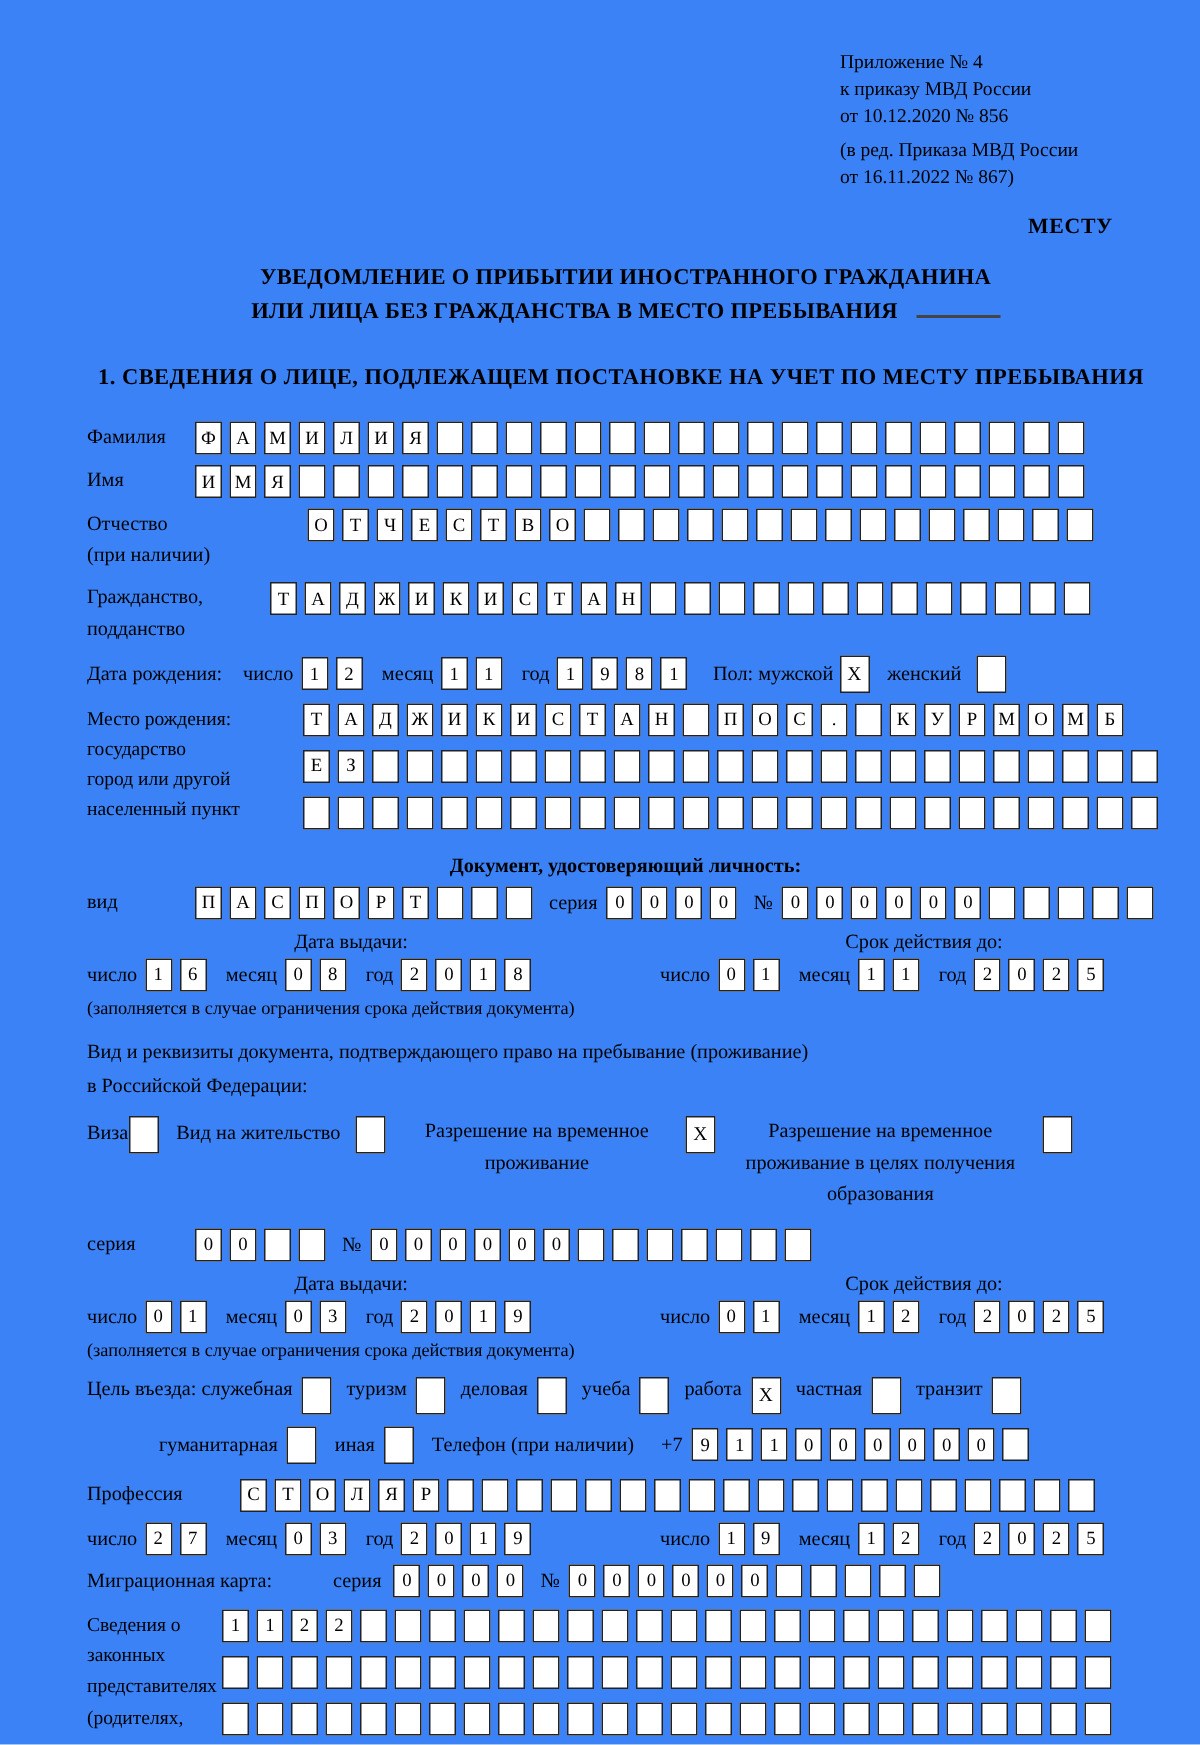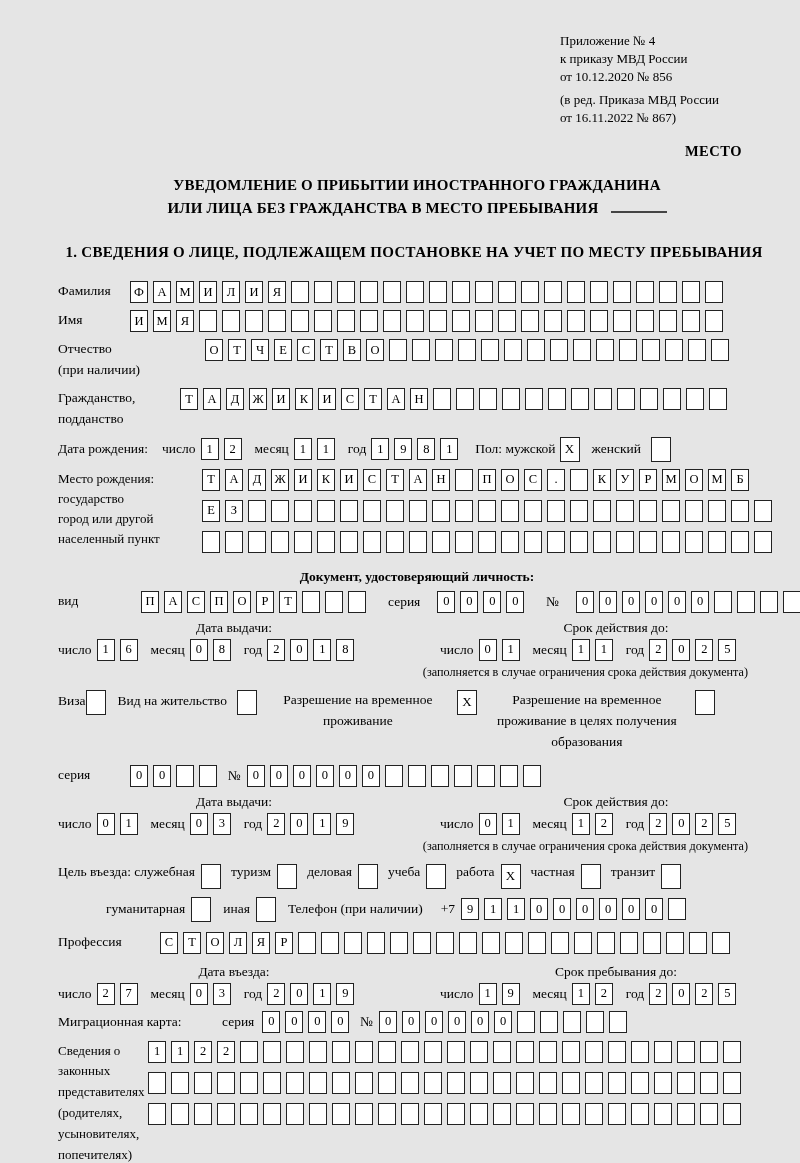--- a/index.html
+++ b/index.html
@@ -1,18 +1,18 @@
 <!DOCTYPE html>
 <html><head>
 <meta charset="utf-8">
 <style>
   * { margin:0; padding:0; box-sizing:border-box; }
   html,body { background:#fff; }
   body { width:800px; height:1163px; font-family:"Liberation Serif","DejaVu Serif",serif; color:#000; }
-  .page { width:800px; height:1163px; padding:32px 24px 10px 58px; overflow:hidden; position:relative; background:#e5e5e5; }
+  .page { width:800px; height:1163px; padding:32px 24px 10px 58px; overflow:hidden; position:relative; background:#3b82f6; }
 
   .annex { margin-left:502px; font-size:13px; line-height:1.38; }
   .annex .edit { font-size:13px; }
   .annex .edit.first { margin-top:5px; }
 
   .form-word { text-align:right; margin:16px 34px 0 0; font-weight:bold; font-size:14.5px; letter-spacing:0.5px; }
 
   .title { text-align:center; font-weight:bold; font-size:15px; line-height:1.55; margin-top:14px; letter-spacing:0.2px; }
   .title-underline { display:inline-block; width:56px; border-bottom:2px solid #444; margin-left:12px; vertical-align:baseline; }
 
@@ -39,21 +39,21 @@
 
   .date-headers { display:flex; font-size:13.5px; margin-bottom:3px; }
   .dh-left { width:352px; text-align:center; flex:none; }
   .dh-right { width:352px; margin-left:30px; text-align:center; flex:none; }
   .date-row { display:flex; align-items:center; margin-bottom:4px; }
   .date-group { display:flex; align-items:center; width:352px; flex:none; }
   .date-group.rt { margin-left:30px; }
   .date-group .cells { margin-right:8px; }
   .dlbl { font-size:13.5px; margin-right:5px; flex:none; }
 
-  .note { font-size:12.2px; text-align:right; margin:0 28px 10px 0; }
+  .note { font-size:12.2px; text-align:left; margin:0 28px 10px 0; }
 
   .resdoc { font-size:13.5px; line-height:1.7; margin-top:2px; }
 
   .options-row { display:flex; align-items:flex-start; margin:8px 0 12px; font-size:13.5px; }
   .opt-label { flex:none; margin-right:10px; line-height:1.6; }
   .opt-label.center { text-align:center; line-height:1.55; }
   .w178 { width:178px; } .w196 { width:196px; }
 
   .goal-row { display:flex; align-items:flex-start; margin-bottom:8px; font-size:13.5px; }
   .goal-row .t { margin-right:6px; }
@@ -67,21 +67,21 @@
 <div class="page">
 
   <div class="annex">
     <div>Приложение № 4</div>
     <div>к приказу МВД России</div>
     <div>от 10.12.2020 № 856</div>
     <div class="edit first">(в ред. Приказа МВД России</div>
     <div class="edit">от 16.11.2022 № 867)</div>
   </div>
 
-  <div class="form-word">МЕСТО</div>
+  <div class="form-word">МЕСТУ</div>
 
   <div class="title">
     <div>УВЕДОМЛЕНИЕ О ПРИБЫТИИ ИНОСТРАННОГО ГРАЖДАНИНА</div>
     <div><span>ИЛИ ЛИЦА БЕЗ ГРАЖДАНСТВА В МЕСТО ПРЕБЫВАНИЯ</span><span class="title-underline"></span></div>
   </div>
 
   <div class="section-heading">1. СВЕДЕНИЯ О ЛИЦЕ, ПОДЛЕЖАЩЕМ ПОСТАНОВКЕ НА УЧЕТ ПО МЕСТУ ПРЕБЫВАНИЯ</div>
 
   <div class="row">
     <div class="lbl w70">Фамилия</div>
@@ -323,21 +323,21 @@
           <span class="cell"></span>
           <span class="cell"></span>
           <span class="cell"></span>
           <span class="cell"></span>
         </div>
     </div>
   </div>
 
   <div style="text-align:center; font-weight:bold; font-size:13.5px; margin:2px 0 6px;">Документ, удостоверяющий личность:</div>
 
-  <div class="row inline" style="align-items:center;gap:11px;">
+  <div class="row inline" style="align-items:center;">
     <div class="lbl w70">вид</div>
     <div class="cells">
         <span class="cell">П</span>
         <span class="cell">А</span>
         <span class="cell">С</span>
         <span class="cell">П</span>
         <span class="cell">О</span>
         <span class="cell">Р</span>
         <span class="cell">Т</span>
         <span class="cell"></span>
@@ -406,20 +406,24 @@
       <div class="cells">
           <span class="cell">2</span>
           <span class="cell">0</span>
           <span class="cell">2</span>
           <span class="cell">5</span>
         </div>
     </div>
   </div>
   <div class="note">(заполняется в случае ограничения срока действия документа)</div>
 
+  <div class="resdoc">
+    <div>Вид и реквизиты документа, подтверждающего право на пребывание (проживание)</div>
+    <div>в Российской Федерации:</div>
+  </div>
 
   <div class="options-row">
     <span class="opt-label" style="margin-right:0;">Виза</span>
     <span class="checkbox"></span>
     <span class="opt-label ml12">Вид на жительство</span>
     <span class="checkbox"></span>
     <span class="opt-label center w178 ml12">Разрешение на временное проживание</span>
     <span class="checkbox">X</span>
     <span class="opt-label center w196 ml12">Разрешение на временное проживание в целях получения образования</span>
     <span class="checkbox"></span>
@@ -559,24 +563,20 @@
         <span class="cell"></span>
         <span class="cell"></span>
         <span class="cell"></span>
         <span class="cell"></span>
         <span class="cell"></span>
         <span class="cell"></span>
         <span class="cell"></span>
       </div>
   </div>
 
-  <div class="date-headers" style="margin-top:10px;">
-    <div class="dh-left">Дата въезда:</div>
-    <div class="dh-right">Срок пребывания до:</div>
-  </div>
   <div class="date-row">
     <div class="date-group">
       <span class="dlbl">число</span>
       <div class="cells">
           <span class="cell">2</span>
           <span class="cell">7</span>
         </div>
       <span class="dlbl">месяц</span>
       <div class="cells">
           <span class="cell">0</span>

